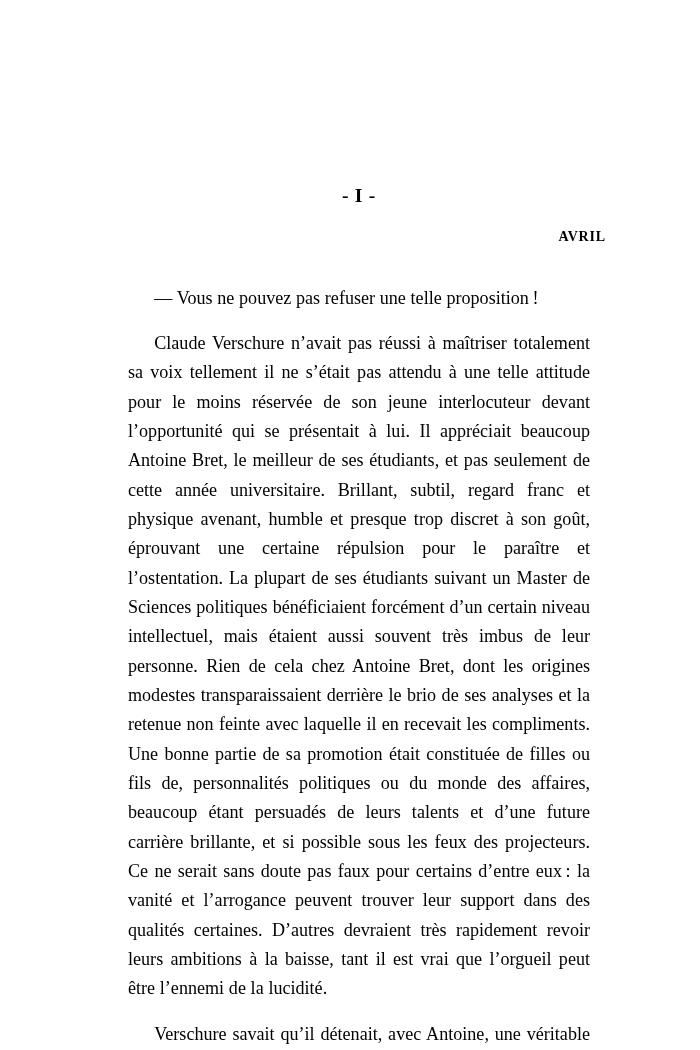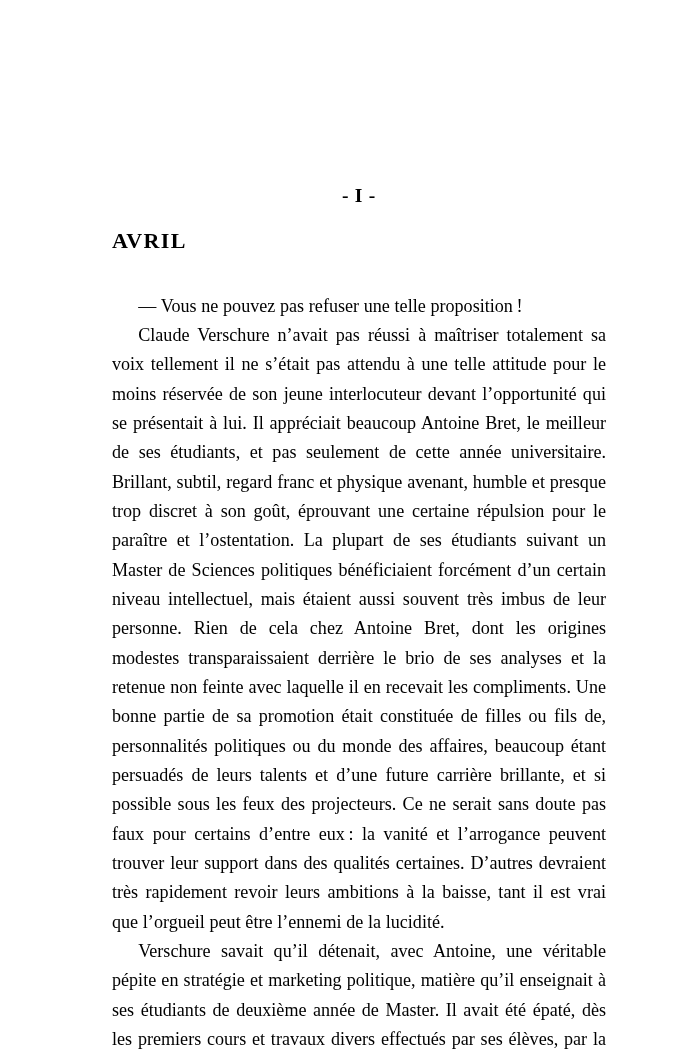--- a/index.html
+++ b/index.html
@@ -39,30 +39,30 @@
   .chapter-number {
     font-size: 19.5px;
     font-weight: bold;
     letter-spacing: 0.04em;
     line-height: 1.0;
     margin: 0 0 24px 0;
     text-align: center;
   }
 
   .chapter-title {
-    font-size: 22px;
+    font-size: 14px;
     font-weight: bold;
     letter-spacing: 0.06em;
     line-height: 1.0;
     margin: 0;
-    text-align: left;
+    text-align: right;
   }
 
   .body-text p {
-    margin: 0;
+    margin: 16px;
     font-size: 18.1px;
     line-height: 29.35px;
     text-align: justify;
     text-justify: inter-word;
     text-indent: 1.45em;
     hyphens: none;
     -webkit-hyphens: none;
     word-spacing: 0.01em;
   }
 

